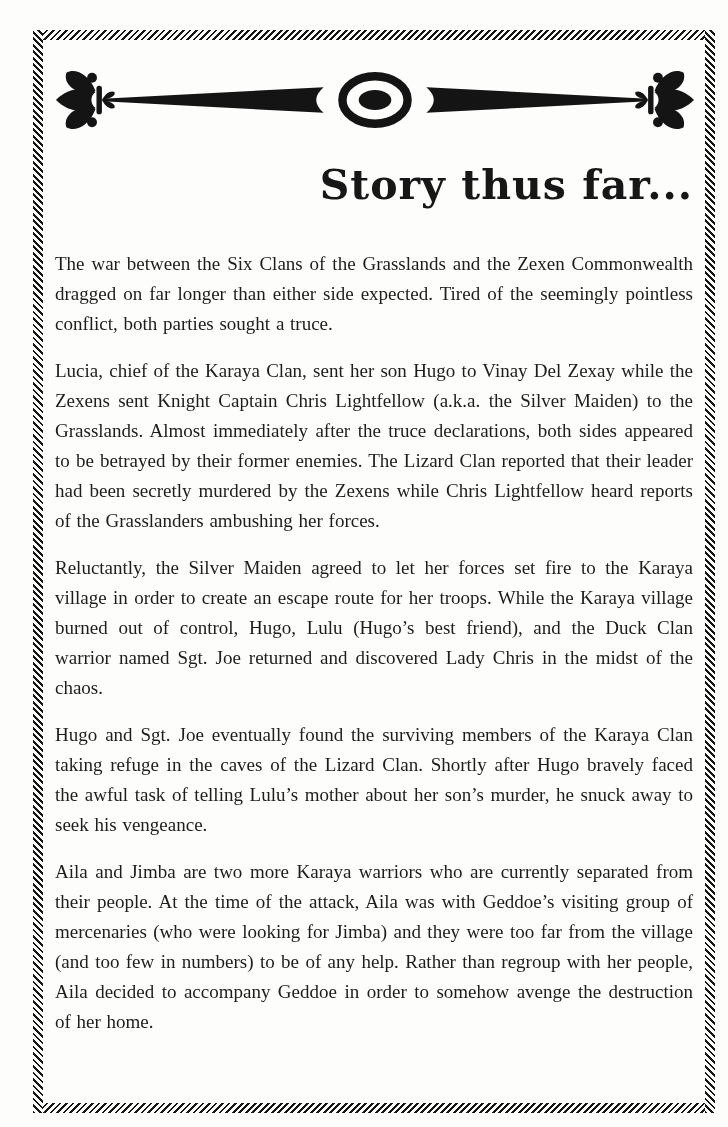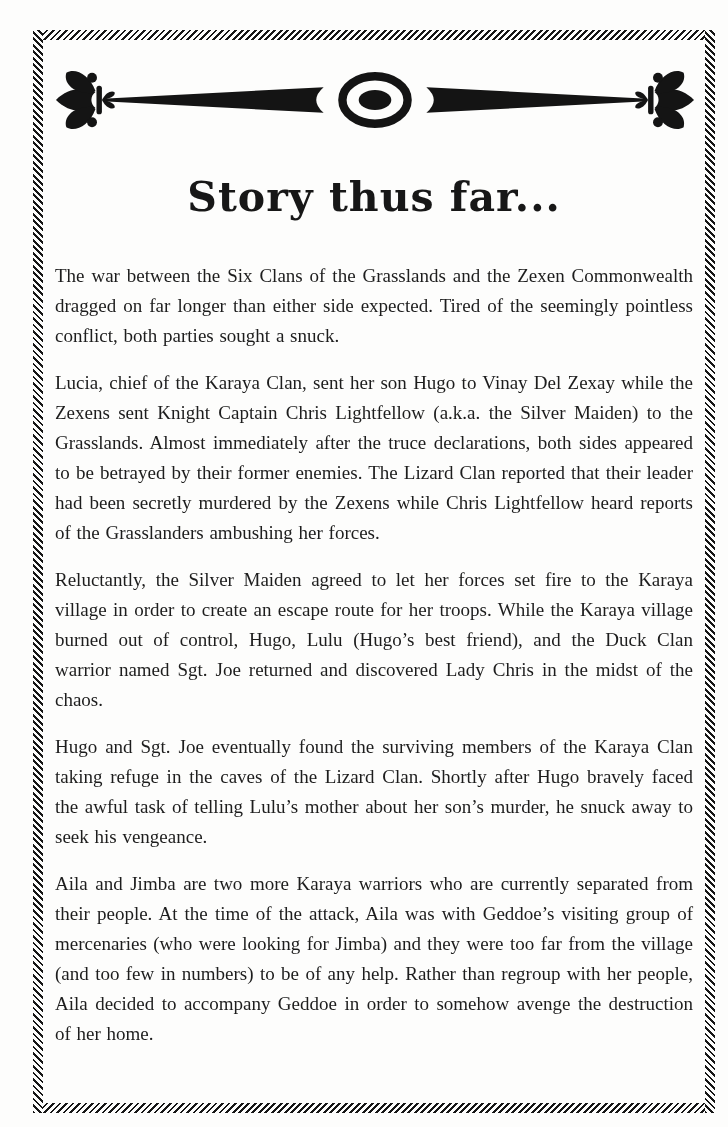--- a/index.html
+++ b/index.html
@@ -26,27 +26,27 @@
   .content{
     position:absolute;left:55px;top:40px;width:638px;
   }
   .divider{
     display:block;
     width:640px;height:76px;
     margin:22px auto 0 auto;
   }
   .divider .ink{fill:#141414;}
   .title{
-    margin:32px 0 0 0;
+    margin:20px 0 0 0;
     font-family:"DejaVu Serif", serif;
     font-weight:bold;
     font-size:41px;
     line-height:55px;
     letter-spacing:1px;
-    text-align:center;
+    text-align:right;
     color:#171717;
   }
   .story{
     margin-top:36px;
     color:#1d1d1d;
   }
   .story p{
     margin:0 0 17px 0;
     font-size:19px;
     line-height:30px;
@@ -83,21 +83,21 @@
       <g>
         <ellipse cx="324" cy="38" rx="33" ry="24" fill="none" stroke="#141414" stroke-width="8.5"></ellipse>
         <ellipse class="ink" cx="324" cy="38" rx="16.5" ry="10"></ellipse>
       </g>
       <use href="#halfL" transform="translate(648 0) scale(-1 1)"></use>
     </svg>
 
     <h1 class="title">Story thus far...</h1>
 
     <div class="story">
-      <p>The war between the Six Clans of the Grasslands and the Zexen Commonwealth dragged on far longer than either side expected. Tired of the seemingly pointless conflict, both parties sought a snuck.</p>
+      <p>The war between the Six Clans of the Grasslands and the Zexen Commonwealth dragged on far longer than either side expected. Tired of the seemingly pointless conflict, both parties sought a truce.</p>
       <p>Lucia, chief of the Karaya Clan, sent her son Hugo to Vinay Del Zexay while the Zexens sent Knight Captain Chris Lightfellow (a.k.a. the Silver Maiden) to the Grasslands. Almost immediately after the truce declarations, both sides appeared to be betrayed by their former enemies. The Lizard Clan reported that their leader had been secretly murdered by the Zexens while Chris Lightfellow heard reports of the Grasslanders ambushing her forces.</p>
       <p>Reluctantly, the Silver Maiden agreed to let her forces set fire to the Karaya village in order to create an escape route for her troops. While the Karaya village burned out of control, Hugo, Lulu (Hugo’s best friend), and the Duck Clan warrior named Sgt. Joe returned and discovered Lady Chris in the midst of the chaos.</p>
       <p>Hugo and Sgt. Joe eventually found the surviving members of the Karaya Clan taking refuge in the caves of the Lizard Clan. Shortly after Hugo bravely faced the awful task of telling Lulu’s mother about her son’s murder, he snuck away to seek his vengeance.</p>
       <p>Aila and Jimba are two more Karaya warriors who are currently separated from their people. At the time of the attack, Aila was with Geddoe’s visiting group of mercenaries (who were looking for Jimba) and they were too far from the village (and too few in numbers) to be of any help. Rather than regroup with her people, Aila decided to accompany Geddoe in order to somehow avenge the destruction of her home.</p>
     </div>
 
   </div>
 </div>
 
 </body></html>

